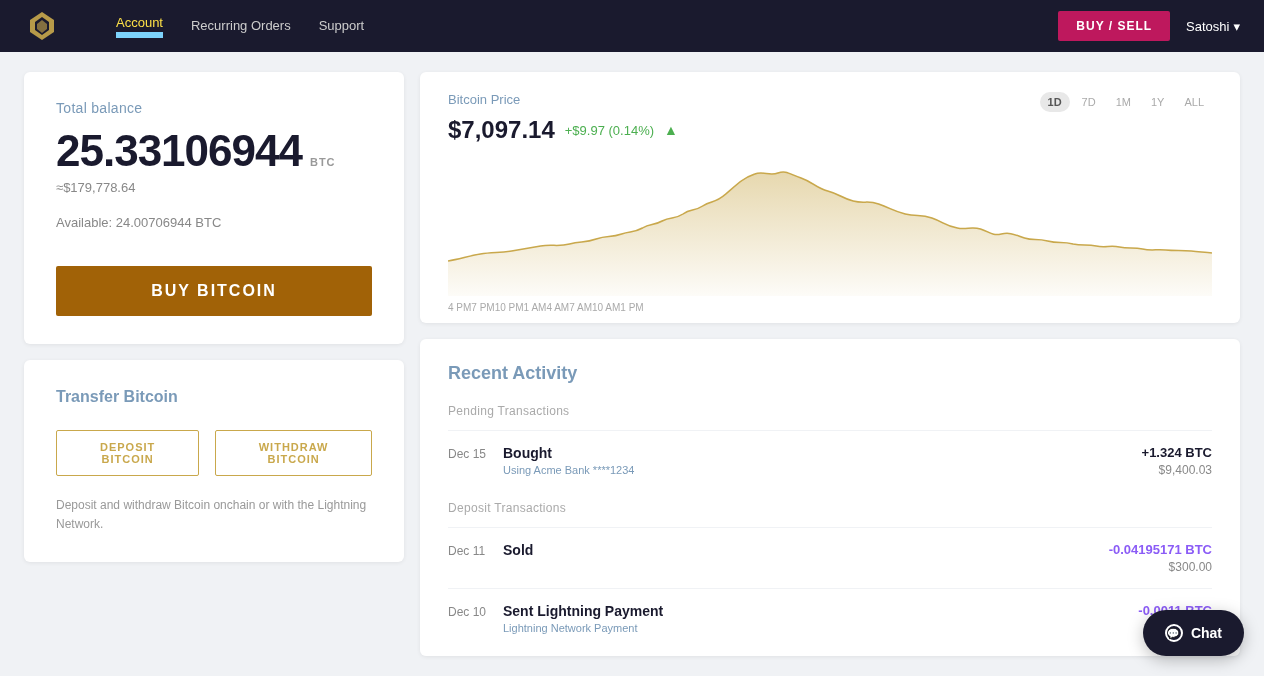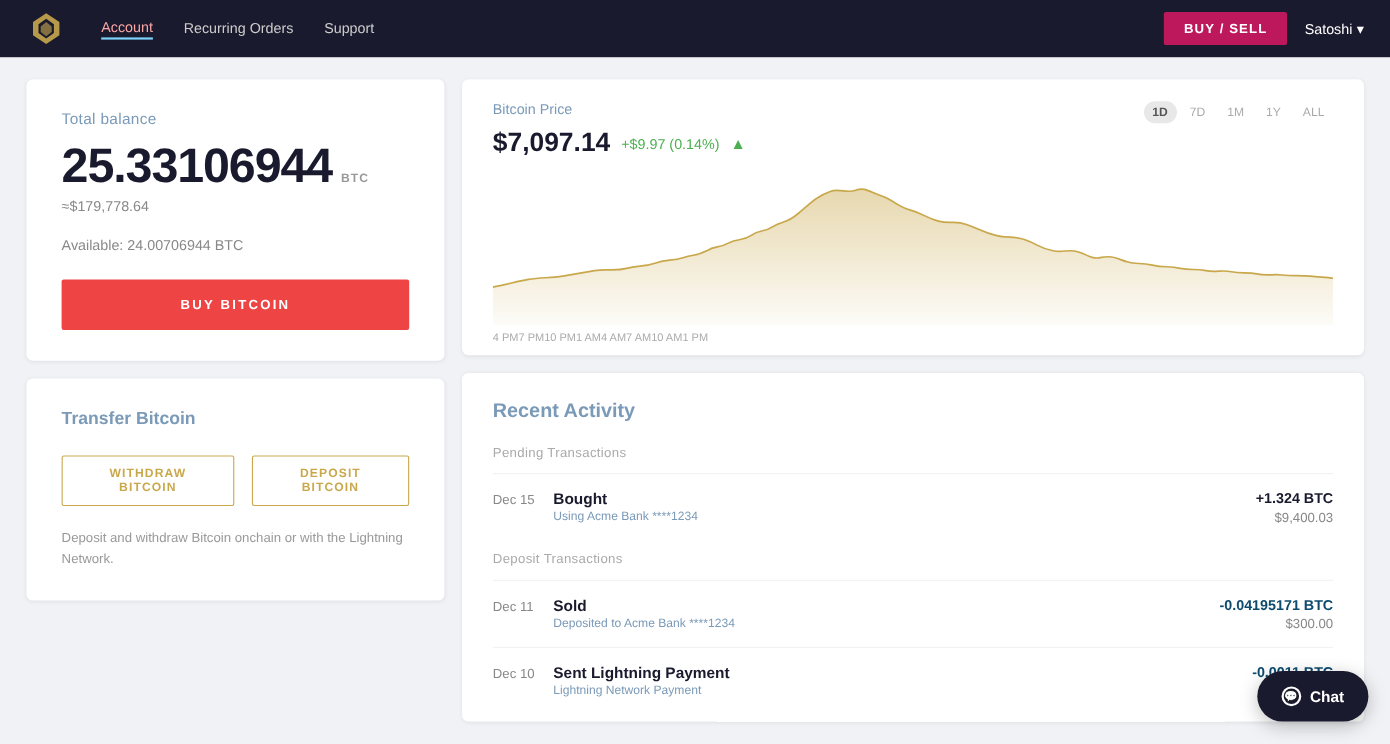--- a/index.html
+++ b/index.html
@@ -35,22 +35,23 @@
       flex: 1;
     }
     .nav-link {
       color: #ccc;
       font-size: 13px;
       cursor: pointer;
       text-decoration: none;
       padding-bottom: 2px;
     }
     .nav-link.active {
-      color: #fca5a5;
-      border-bottom: 2px solid #7dd3fc;
+      color: #fde047;
+      border-bottom: 6px solid #7dd3fc;
+      margin-left: 24px;
     }
     .header-right {
       display: flex;
       align-items: center;
       gap: 16px;
     }
     .buy-sell-btn {
       background: #be185d;
       color: #fff;
       border: none;
@@ -130,29 +131,30 @@
       color: #888;
       margin-bottom: 20px;
     }
     .balance-available {
       font-size: 13px;
       color: #888;
       margin-bottom: 24px;
     }
     .buy-btn {
       width: 100%;
-      background: #ef4444;
+      background: #a16207;
       color: #fff;
       border: none;
       padding: 16px;
-      font-size: 12px;
+      font-size: 16px;
       font-weight: 700;
       letter-spacing: 2px;
       cursor: pointer;
       border-radius: 2px;
+      margin-top: 12px;
     }
 
     
     .transfer-label {
       font-size: 16px;
       color: #7a9ab8;
       font-weight: 600;
       margin-bottom: 24px;
     }
     .transfer-btns {
@@ -299,21 +301,21 @@
     .tx-amount {
       text-align: right;
     }
     .tx-btc {
       font-size: 13px;
       font-weight: 700;
       color: #1a1a2e;
       margin-bottom: 3px;
     }
     .tx-btc.positive { color: #1a1a2e; }
-    .tx-btc.negative { color: #0c4a6e; }
+    .tx-btc.negative { color: #8b5cf6; }
     .tx-usd {
       font-size: 12px;
       color: #888;
     }
 
     
     .chat-btn {
       position: fixed;
       bottom: 20px;
       right: 20px;
@@ -377,22 +379,22 @@
         <span class="balance-unit">BTC</span>
       </div>
       <div class="balance-usd">≈$179,778.64</div>
       <div class="balance-available">Available: 24.00706944 BTC</div>
       <button class="buy-btn">BUY BITCOIN</button>
     </div>
 
     <div class="card">
       <div class="transfer-label">Transfer Bitcoin</div>
       <div class="transfer-btns">
+        <button class="transfer-btn">DEPOSIT BITCOIN</button>
         <button class="transfer-btn">WITHDRAW BITCOIN</button>
-        <button class="transfer-btn">DEPOSIT BITCOIN</button>
       </div>
       <div class="transfer-desc">Deposit and withdraw Bitcoin onchain or with the Lightning Network.</div>
     </div>
   </div>
 
   <div class="right-col">
 
     <div class="card price-card">
       <div class="price-header">
         <span class="price-title">Bitcoin Price</span>
@@ -450,21 +452,20 @@
           <div class="tx-usd">$9,400.03</div>
         </div>
       </div>
 
       <div class="section-label" style="margin-top:10px;">Deposit Transactions</div>
 
       <div class="transaction-row">
         <span class="tx-date">Dec 11</span>
         <div class="tx-info">
           <div class="tx-type">Sold</div>
-          <div class="tx-sub">Deposited to Acme Bank ****1234</div>
         </div>
         <div class="tx-amount">
           <div class="tx-btc negative">-0.04195171 BTC</div>
           <div class="tx-usd">$300.00</div>
         </div>
       </div>
 
       <div class="transaction-row">
         <span class="tx-date">Dec 10</span>
         <div class="tx-info">

